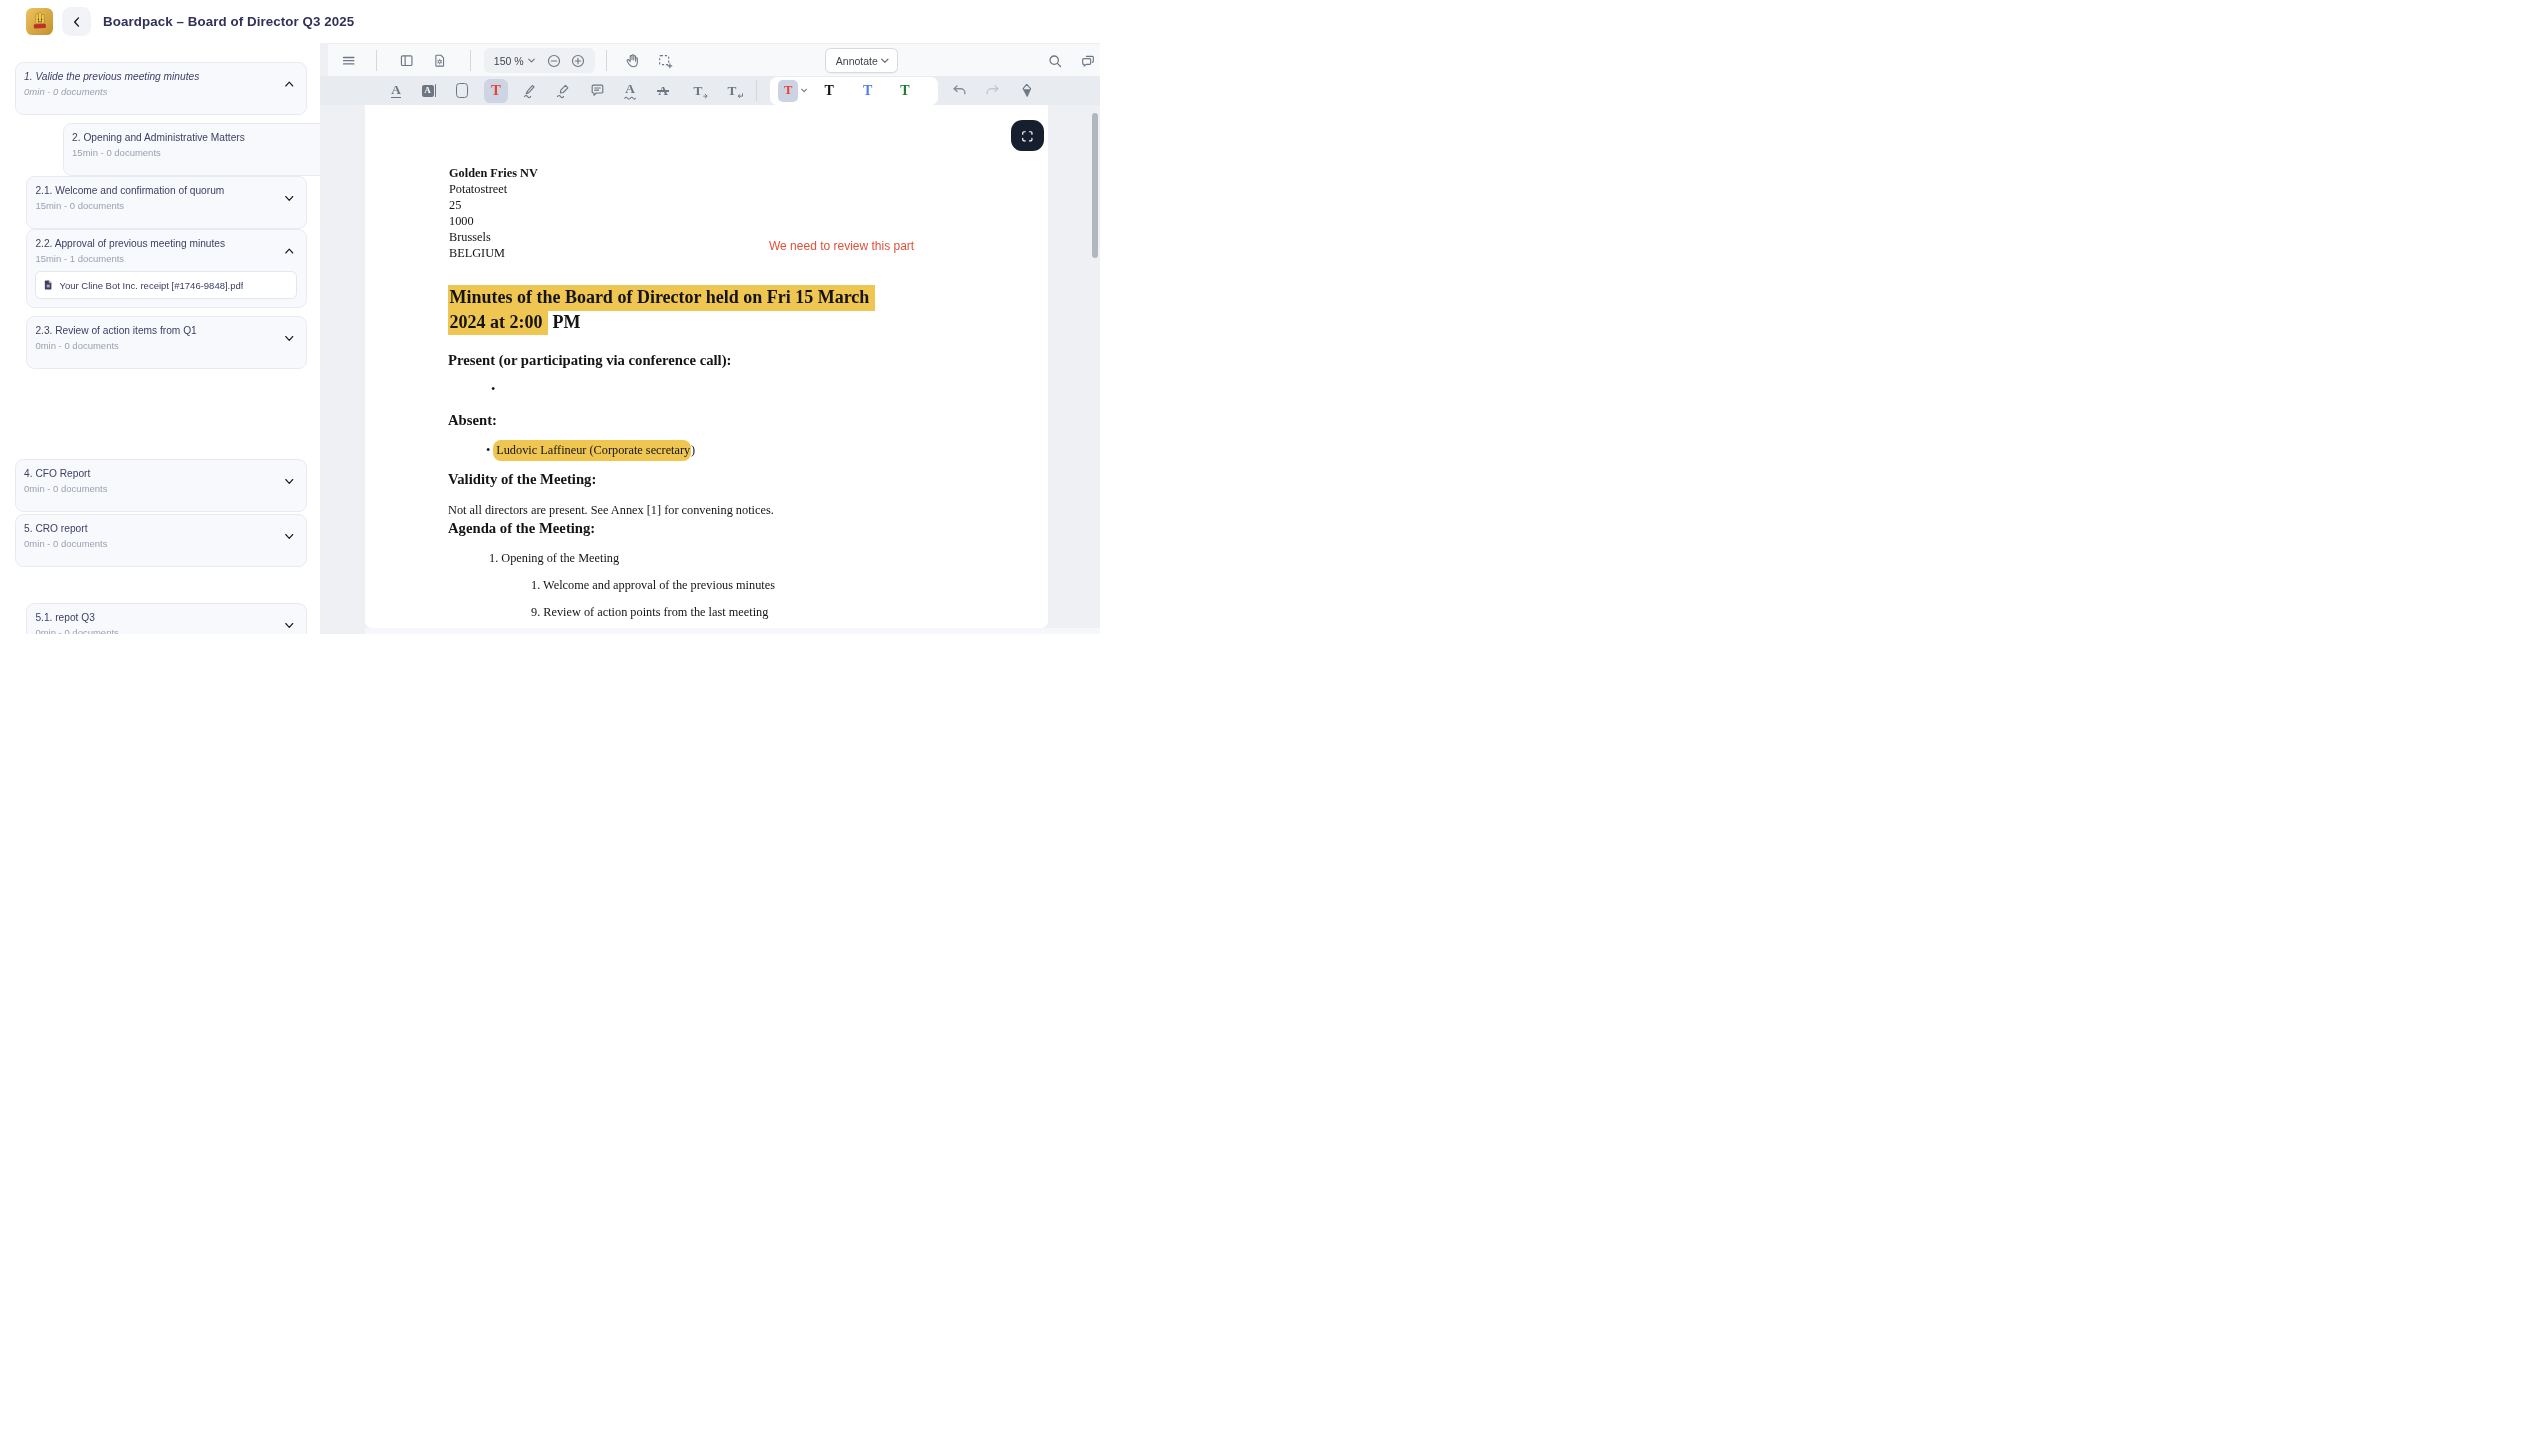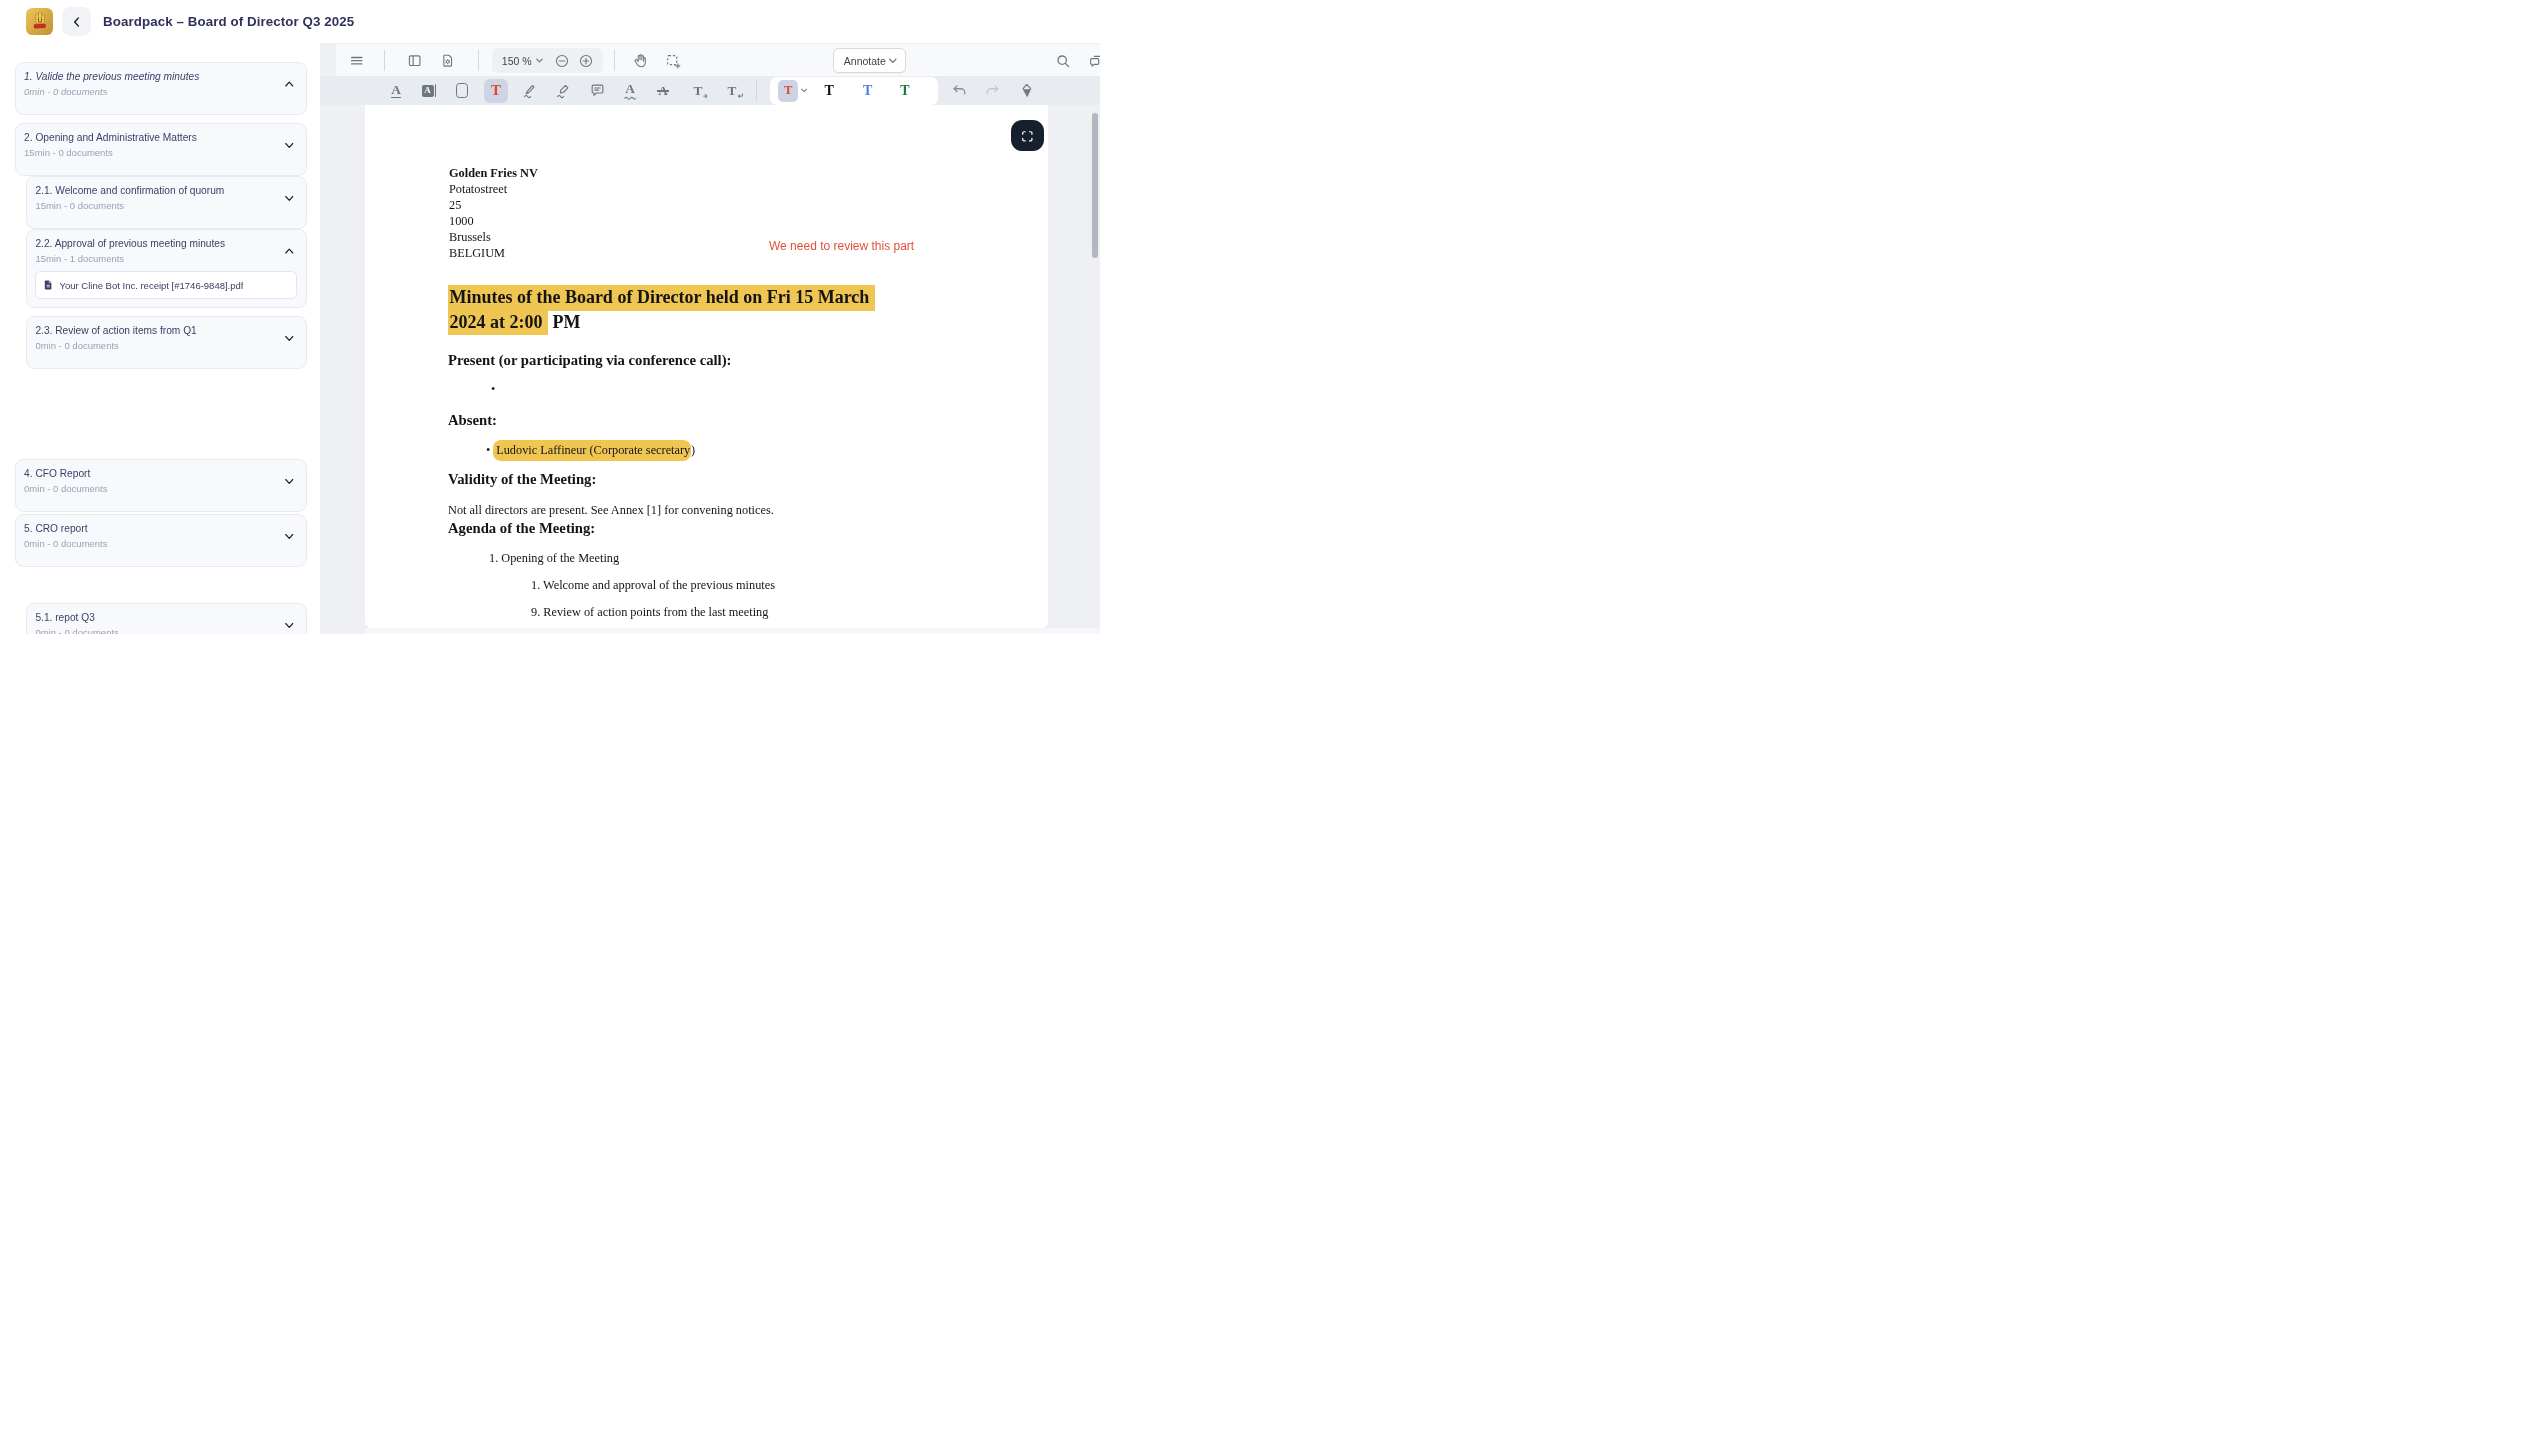--- a/index.html
+++ b/index.html
@@ -27,21 +27,21 @@
   .chev.up{transform:rotate(180deg);}
   .doc-chip{position:absolute;left:8.4px;right:9px;top:41px;height:28px;background:#fff;
             border:0.7px solid #e3e6ee;border-radius:5.6px;display:flex;align-items:center;
             padding:0 7px;box-sizing:border-box;gap:5.6px;cursor:pointer;}
   .doc-chip.selected{background:#d9e8f7;border:1.1px solid #5f9fd8;}
   .doc-chip .doc-label{font-size:9.5px;font-weight:500;color:#3a3c64;white-space:nowrap;
                        overflow:hidden;text-overflow:ellipsis;}
 
   
   .viewer{position:absolute;left:320px;top:43px;width:780px;height:592px;background:#eef0f3;}
-  .tb1{position:absolute;left:16px;top:0;width:780px;height:33px;background:#f8f9fb;border-top:0.7px solid #eceef2;}
+  .tb1{position:absolute;left:8px;top:0;width:780px;height:33px;background:#f8f9fb;border-top:0.7px solid #eceef2;}
   .tb2{position:absolute;left:0;top:33px;width:780px;height:29.5px;background:#e8ebef;}
   .icon-btn{position:absolute;width:24px;height:24px;display:flex;align-items:center;
             justify-content:center;cursor:pointer;border-radius:4.9px;}
   .vdiv{position:absolute;width:0.7px;background:#d4d7dc;}
   .zoom-pill{position:absolute;left:156px;top:4.2px;width:111px;height:25px;background:#eef0f3;
              border-radius:5.6px;display:flex;align-items:center;padding:0 7px 0 9.8px;box-sizing:border-box;}
   .zoom-label{font-size:10.5px;color:#3f454e;cursor:pointer;display:flex;align-items:center;gap:4.2px;}
   .zoom-btn{width:19.6px;height:19.6px;display:flex;align-items:center;justify-content:center;cursor:pointer;}
   .annotate-btn{position:absolute;left:497px;top:4.2px;width:73px;height:25px;background:#fff;
                 border:0.7px solid #d6d9de;border-radius:5.6px;display:flex;align-items:center;
@@ -134,21 +134,21 @@
   <aside class="sidebar">
 
     <div class="card main" style="top:19px;height:51px;font-style:italic;">
       <div class="card-title">1. Valide the previous meeting minutes</div>
       <div class="card-meta">0min - 0 documents</div>
       <svg class="chev up" viewBox="0 0 18 12">
         <polyline points="3,3 9,9.5 15,3" fill="none" stroke="#191a1e" stroke-width="1.9" stroke-linecap="round" stroke-linejoin="round"></polyline>
         </svg>
     </div>
 
-    <div class="card main" style="top:80px;height:51px;">
+    <div class="card main" style="top:80px;height:51px;margin-left:48px;">
       <div class="card-title">2. Opening and Administrative Matters</div>
       <div class="card-meta">15min - 0 documents</div>
       <svg class="chev" viewBox="0 0 18 12">
         <polyline points="3,3 9,9.5 15,3" fill="none" stroke="#191a1e" stroke-width="1.9" stroke-linecap="round" stroke-linejoin="round"></polyline>
         </svg>
     </div>
 
     <div class="card sub" style="top:133px;height:51px;">
       <div class="card-title">2.1. Welcome and confirmation of quorum</div>
       <div class="card-meta">15min - 0 documents</div>

